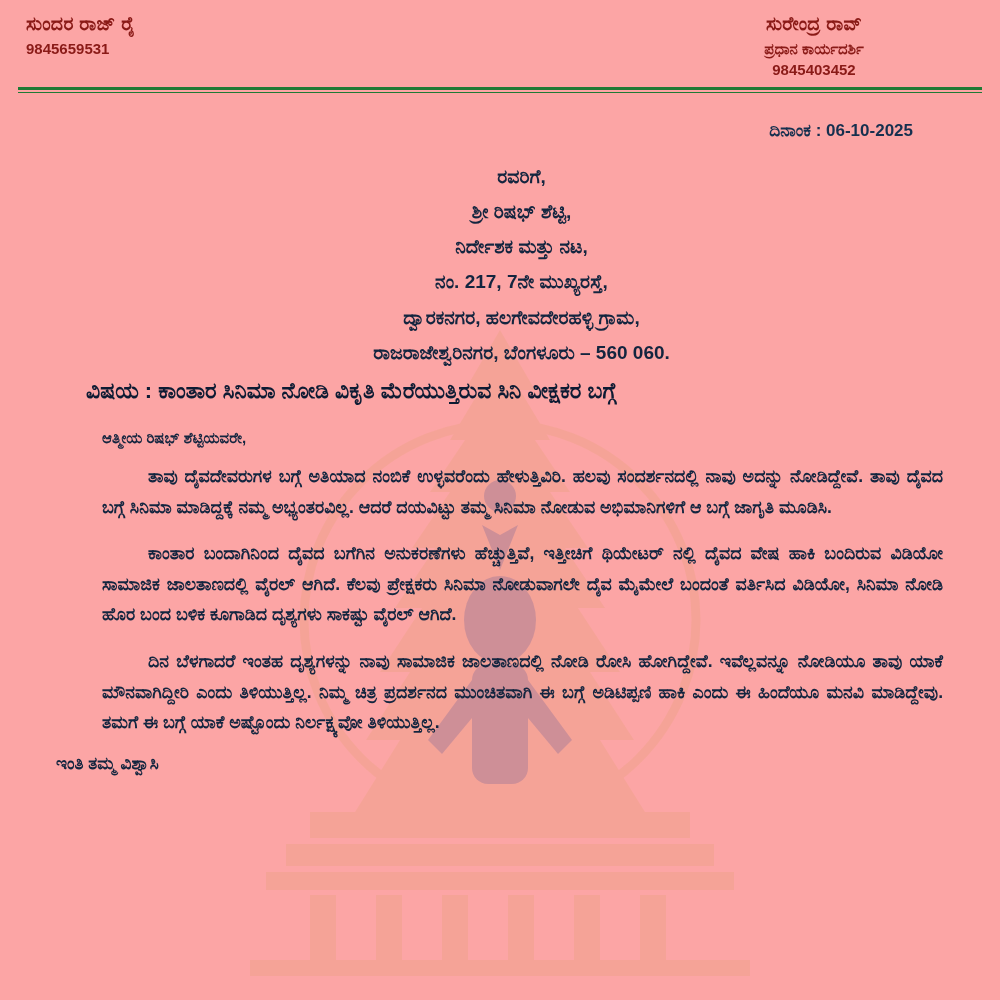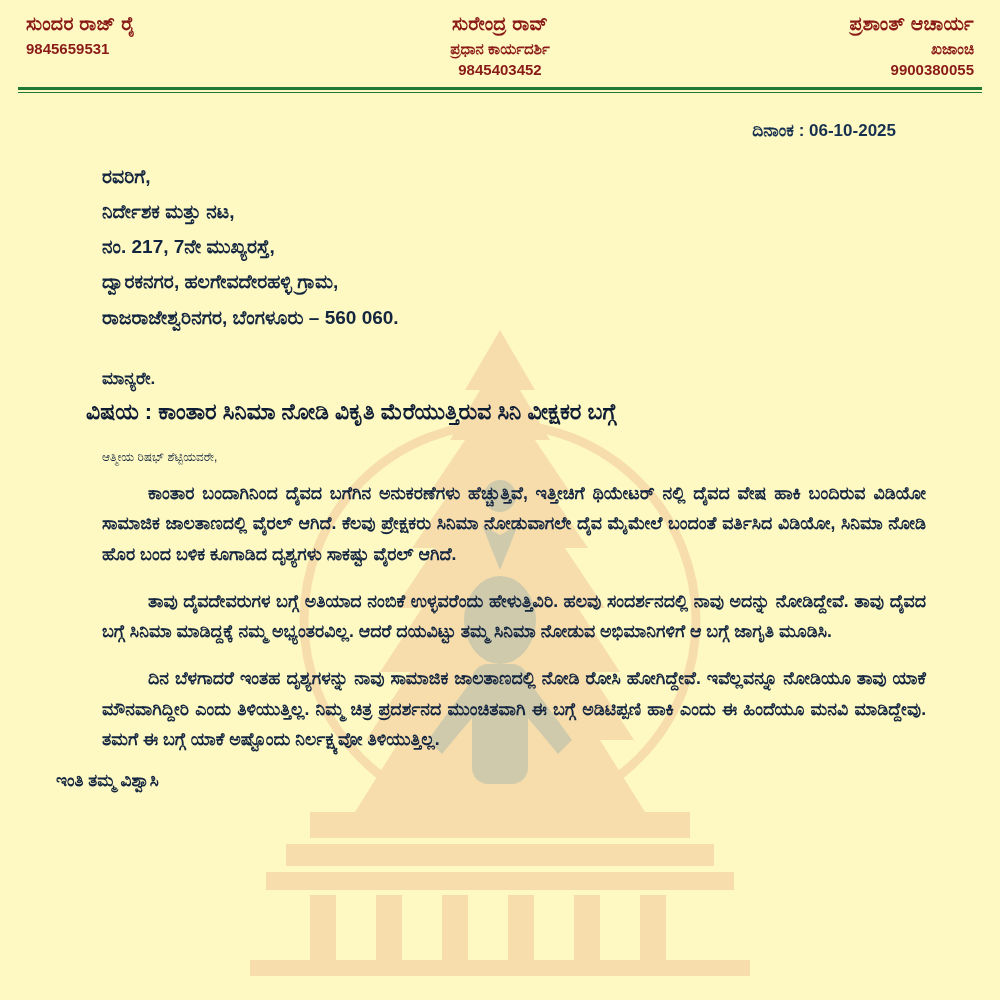--- a/index.html
+++ b/index.html
@@ -6,21 +6,21 @@
   html, body {
     margin: 0; padding: 0;
     width: 1000px; height: 1000px;
     background: #ffffff;
     font-family: "Liberation Sans", sans-serif;
   }
   #page {
     position: relative;
     width: 1000px; height: 1000px;
     overflow: hidden;
-    background: #fef9c3;
+    background: #fca5a5;
   }
 
   
   #watermark {
     position: absolute;
     left: 50%;
     top: 320px;
     transform: translateX(-50%);
     width: 620px;
     height: 660px;
@@ -59,53 +59,54 @@
     font-size: 15px;
   }
   .rule-wrap { position: relative; z-index: 2; padding: 0 18px; }
   .rule-thick { height: 3px; background: #1f7a35; }
   .rule-thin { height: 1px; background: #1f7a35; margin-top: 2px; }
 
   
   .sheet {
     position: relative;
     z-index: 2;
-    padding: 16px 64px 0 56px;
+    padding: 16px 47px 0 56px;
     color: #14213a;
   }
   .date-line {
     text-align: right;
     font-size: 17px;
     font-weight: bold;
     color: #16304f;
     margin: 12px 40px 18px 0;
   }
   .addr-block {
     font-size: 19px;
     font-weight: bold;
     line-height: 1.85;
     color: #13253f;
-    margin-left: 46px;
+    margin-left: 34px;
+    text-align: center;
   }
   .salute-small {
     font-size: 17px;
     font-weight: bold;
     color: #13253f;
     margin: 34px 0 6px 46px;
   }
   .subject {
     font-size: 22px;
     font-weight: bold;
     color: #0d1b33;
     line-height: 1.5;
     margin: 4px 30px 22px 30px;
   }
   .greeting {
-    font-size: 12px;
-    font-weight: normal;
+    font-size: 15px;
+    font-weight: bold;
     color: #13253f;
     margin: 0 0 14px 46px;
   }
   .para {
     font-size: 17.5px;
     font-weight: bold;
     color: #13253f;
     line-height: 1.75;
     text-align: justify;
     text-indent: 46px;
@@ -161,50 +162,45 @@
   <div class="letterhead">
     <div class="lh-block left">
       <div class="lh-name">ಸುಂದರ ರಾಜ್ ರೈ</div>
       <div class="lh-phone">9845659531</div>
     </div>
     <div class="lh-block mid">
       <div class="lh-name">ಸುರೇಂದ್ರ ರಾವ್</div>
       <div class="lh-role">ಪ್ರಧಾನ ಕಾರ್ಯದರ್ಶಿ</div>
       <div class="lh-phone">9845403452</div>
     </div>
-    <div class="lh-block right">
-      <div class="lh-name">ಪ್ರಶಾಂತ್ ಆಚಾರ್ಯ</div>
-      <div class="lh-role">ಖಜಾಂಚಿ</div>
-      <div class="lh-phone">9900380055</div>
-    </div>
   </div>
 
   <div class="rule-wrap">
     <div class="rule-thick"></div>
     <div class="rule-thin"></div>
   </div>
 
   <div class="sheet">
 
     <div class="date-line">ದಿನಾಂಕ : 06-10-2025</div>
 
     <div class="addr-block">
       <div>ರವರಿಗೆ,</div>
+      <div>ಶ್ರೀ ರಿಷಭ್ ಶೆಟ್ಟಿ,</div>
       <div>ನಿರ್ದೇಶಕ ಮತ್ತು ನಟ,</div>
       <div>ನಂ. 217, 7ನೇ ಮುಖ್ಯರಸ್ತೆ,</div>
       <div>ದ್ವಾರಕನಗರ, ಹಲಗೇವದೇರಹಳ್ಳಿ ಗ್ರಾಮ,</div>
       <div>ರಾಜರಾಜೇಶ್ವರಿನಗರ, ಬೆಂಗಳೂರು – 560 060.</div>
     </div>
 
-    <div class="salute-small">ಮಾನ್ಯರೇ.</div>
 
     <div class="subject">ವಿಷಯ : ಕಾಂತಾರ ಸಿನಿಮಾ ನೋಡಿ ವಿಕೃತಿ ಮೆರೆಯುತ್ತಿರುವ ಸಿನಿ ವೀಕ್ಷಕರ ಬಗ್ಗೆ</div>
 
     <div class="greeting">ಆತ್ಮೀಯ ರಿಷಭ್ ಶೆಟ್ಟಿಯವರೇ,</div>
 
+    <p class="para">ತಾವು ದೈವದೇವರುಗಳ ಬಗ್ಗೆ ಅತಿಯಾದ ನಂಬಿಕೆ ಉಳ್ಳವರೆಂದು ಹೇಳುತ್ತಿವಿರಿ. ಹಲವು ಸಂದರ್ಶನದಲ್ಲಿ ನಾವು ಅದನ್ನು ನೋಡಿದ್ದೇವೆ. ತಾವು ದೈವದ ಬಗ್ಗೆ ಸಿನಿಮಾ ಮಾಡಿದ್ದಕ್ಕೆ ನಮ್ಮ ಅಭ್ಯಂತರವಿಲ್ಲ. ಆದರೆ ದಯವಿಟ್ಟು ತಮ್ಮ ಸಿನಿಮಾ ನೋಡುವ ಅಭಿಮಾನಿಗಳಿಗೆ ಆ ಬಗ್ಗೆ ಜಾಗೃತಿ ಮೂಡಿಸಿ.</p>
     <p class="para">ಕಾಂತಾರ ಬಂದಾಗಿನಿಂದ ದೈವದ ಬಗೆಗಿನ ಅನುಕರಣೆಗಳು ಹೆಚ್ಚುತ್ತಿವೆ, ಇತ್ತೀಚಿಗೆ ಥಿಯೇಟರ್ ನಲ್ಲಿ ದೈವದ ವೇಷ ಹಾಕಿ ಬಂದಿರುವ ವಿಡಿಯೋ ಸಾಮಾಜಿಕ ಜಾಲತಾಣದಲ್ಲಿ ವೈರಲ್ ಆಗಿದೆ. ಕೆಲವು ಪ್ರೇಕ್ಷಕರು ಸಿನಿಮಾ ನೋಡುವಾಗಲೇ ದೈವ ಮೈಮೇಲೆ ಬಂದಂತೆ ವರ್ತಿಸಿದ ವಿಡಿಯೋ, ಸಿನಿಮಾ ನೋಡಿ ಹೊರ ಬಂದ ಬಳಿಕ ಕೂಗಾಡಿದ ದೃಶ್ಯಗಳು ಸಾಕಷ್ಟು ವೈರಲ್ ಆಗಿದೆ.</p>
-    <p class="para">ತಾವು ದೈವದೇವರುಗಳ ಬಗ್ಗೆ ಅತಿಯಾದ ನಂಬಿಕೆ ಉಳ್ಳವರೆಂದು ಹೇಳುತ್ತಿವಿರಿ. ಹಲವು ಸಂದರ್ಶನದಲ್ಲಿ ನಾವು ಅದನ್ನು ನೋಡಿದ್ದೇವೆ. ತಾವು ದೈವದ ಬಗ್ಗೆ ಸಿನಿಮಾ ಮಾಡಿದ್ದಕ್ಕೆ ನಮ್ಮ ಅಭ್ಯಂತರವಿಲ್ಲ. ಆದರೆ ದಯವಿಟ್ಟು ತಮ್ಮ ಸಿನಿಮಾ ನೋಡುವ ಅಭಿಮಾನಿಗಳಿಗೆ ಆ ಬಗ್ಗೆ ಜಾಗೃತಿ ಮೂಡಿಸಿ.</p>
     <p class="para">ದಿನ ಬೆಳಗಾದರೆ ಇಂತಹ ದೃಶ್ಯಗಳನ್ನು ನಾವು ಸಾಮಾಜಿಕ ಜಾಲತಾಣದಲ್ಲಿ ನೋಡಿ ರೋಸಿ ಹೋಗಿದ್ದೇವೆ. ಇವೆಲ್ಲವನ್ನೂ ನೋಡಿಯೂ ತಾವು ಯಾಕೆ ಮೌನವಾಗಿದ್ದೀರಿ ಎಂದು ತಿಳಿಯುತ್ತಿಲ್ಲ. ನಿಮ್ಮ ಚಿತ್ರ ಪ್ರದರ್ಶನದ ಮುಂಚಿತವಾಗಿ ಈ ಬಗ್ಗೆ ಅಡಿಟಿಪ್ಪಣಿ ಹಾಕಿ ಎಂದು ಈ ಹಿಂದೆಯೂ ಮನವಿ ಮಾಡಿದ್ದೇವು. ತಮಗೆ ಈ ಬಗ್ಗೆ ಯಾಕೆ ಅಷ್ಟೊಂದು ನಿರ್ಲಕ್ಷ್ಯವೋ ತಿಳಿಯುತ್ತಿಲ್ಲ.</p>
 
     <div class="signoff">ಇಂತಿ ತಮ್ಮ ವಿಶ್ವಾಸಿ</div>
   </div>
 
 </div>
 
 </body></html>

